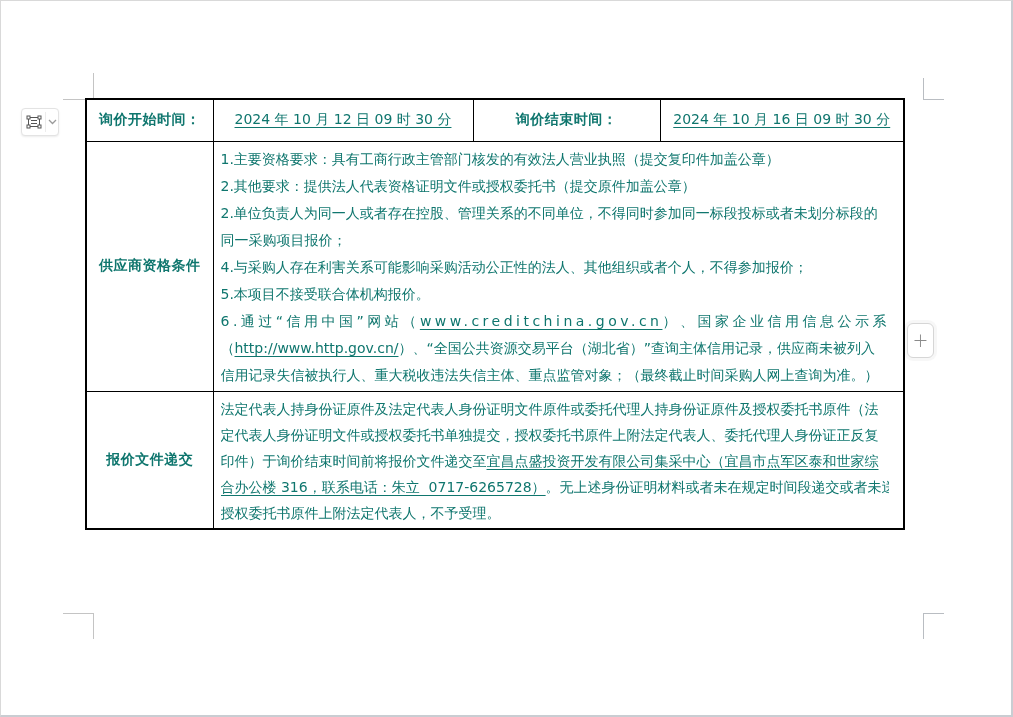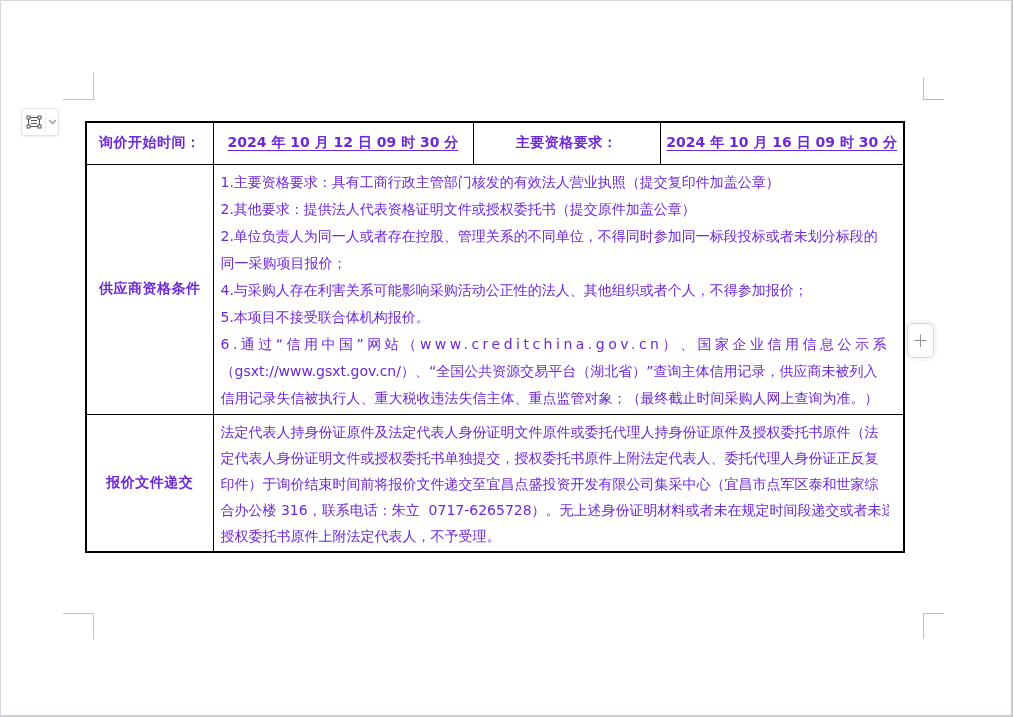--- a/index.html
+++ b/index.html
@@ -47,46 +47,46 @@
     border: 1px solid #d6d6d6; border-radius: 6px;
     box-shadow: 0 0 0 3px rgba(240,240,240,0.5);
     color: #8a8a8a; font-size: 19px; font-weight: 300;
     display: flex; align-items: center; justify-content: center;
     cursor: pointer;
     line-height: 1;
   }
 
   
   table.doc {
-    position: absolute; left: 84px; top: 120px;
+    position: absolute; left: 84px; top: 97px;
     width: 818px;
     border-collapse: collapse;
     table-layout: fixed;
     border: 2px solid #000;
-    font-size: 14px; color: #6d28d9;
+    font-size: 14px; color: #0f766e;
   }
   table.doc td { border: 1px solid #000; vertical-align: middle; }
   td.lbl {
     font-weight: bold; text-align: center;
     letter-spacing: 0.5px;
   }
   td.val { text-align: center; }
-  td.val .u-wrap { text-decoration: underline; text-underline-offset: 3px; font-weight: bold; }
+  td.val .u-wrap { text-decoration: underline; text-underline-offset: 3px; }
   tr.r1 { height: 42px; }
   td.content {
     vertical-align: top;
     padding: 4px 14px 2px 7px;
     overflow: hidden;
   }
   tr.r2 td.content { height: 243px; }
   tr.r3 td.content { height: 62px; }
   tr.r4 td.content { height: 132px; margin-left: 28px; }
   .line { line-height: 27px; white-space: pre; overflow: hidden; }
   tr.r4 .line { line-height: 26px; }
-  .line .u { text-underline-offset: 3px; text-align: center; }
+  .line .u { text-decoration: underline; text-underline-offset: 3px; text-align: center; }
   .line.wide { letter-spacing: 3.5px; }
 </style>
 </head>
 <body>
 
 <div class="viewport">
 
   <div class="cm cm-tl"></div>
   <div class="cm cm-tr"></div>
   <div class="cm cm-bl"></div>
@@ -121,36 +121,36 @@
         <col style="width:260px">
         <col style="width:187px">
         <col style="width:244px">
     </colgroup>
     <tbody>
         <tr class="r1">
       <td class="lbl">询价开始时间：</td>
       <td class="val">
         <span class="u-wrap">2024 年 10 月 12 日 09 时 30 分</span>
       </td>
-      <td class="lbl">主要资格要求：</td>
+      <td class="lbl">询价结束时间：</td>
       <td class="val">
         <span class="u-wrap">2024 年 10 月 16 日 09 时 30 分</span>
       </td>
     </tr>
     <tr class="r2">
       <td class="lbl">供应商资格条件</td>
       <td class="content" colspan="3">
             <div class="line">1.主要资格要求：具有工商行政主管部门核发的有效法人营业执照（提交复印件加盖公章）</div>
             <div class="line">2.其他要求：提供法人代表资格证明文件或授权委托书（提交原件加盖公章）</div>
             <div class="line">2.单位负责人为同一人或者存在控股、管理关系的不同单位，不得同时参加同一标段投标或者未划分标段的</div>
             <div class="line">同一采购项目报价；</div>
             <div class="line">4.与采购人存在利害关系可能影响采购活动公正性的法人、其他组织或者个人，不得参加报价；</div>
             <div class="line">5.本项目不接受联合体机构报价。</div>
             <div class="line wide"><span>6.通过“信用中国”网站（</span><span class="u">www.creditchina.gov.cn</span><span>）、国家企业信用信息公示系统</span></div>
-            <div class="line"><span>（</span><span class="u">gsxt://www.gsxt.gov.cn/</span><span>）、“全国公共资源交易平台（湖北省）”查询主体信用记录，供应商未被列入</span></div>
+            <div class="line"><span>（</span><span class="u">http://www.http.gov.cn/</span><span>）、“全国公共资源交易平台（湖北省）”查询主体信用记录，供应商未被列入</span></div>
             <div class="line">信用记录失信被执行人、重大税收违法失信主体、重点监管对象；（最终截止时间采购人网上查询为准。）</div>
           </td>
     </tr>
     <tr class="r4">
       <td class="lbl">报价文件递交</td>
       <td class="content" colspan="3">
             <div class="line">法定代表人持身份证原件及法定代表人身份证明文件原件或委托代理人持身份证原件及授权委托书原件（法</div>
             <div class="line">定代表人身份证明文件或授权委托书单独提交，授权委托书原件上附法定代表人、委托代理人身份证正反复</div>
             <div class="line"><span>印件）于询价结束时间前将报价文件递交至</span><span class="u">宜昌点盛投资开发有限公司集采中心（宜昌市点军区泰和世家综</span></div>
             <div class="line"><span class="u">合办公楼 316，联系电话：朱立  0717-6265728）</span><span>。无上述身份证明材料或者未在规定时间段递交或者未送</span></div>

